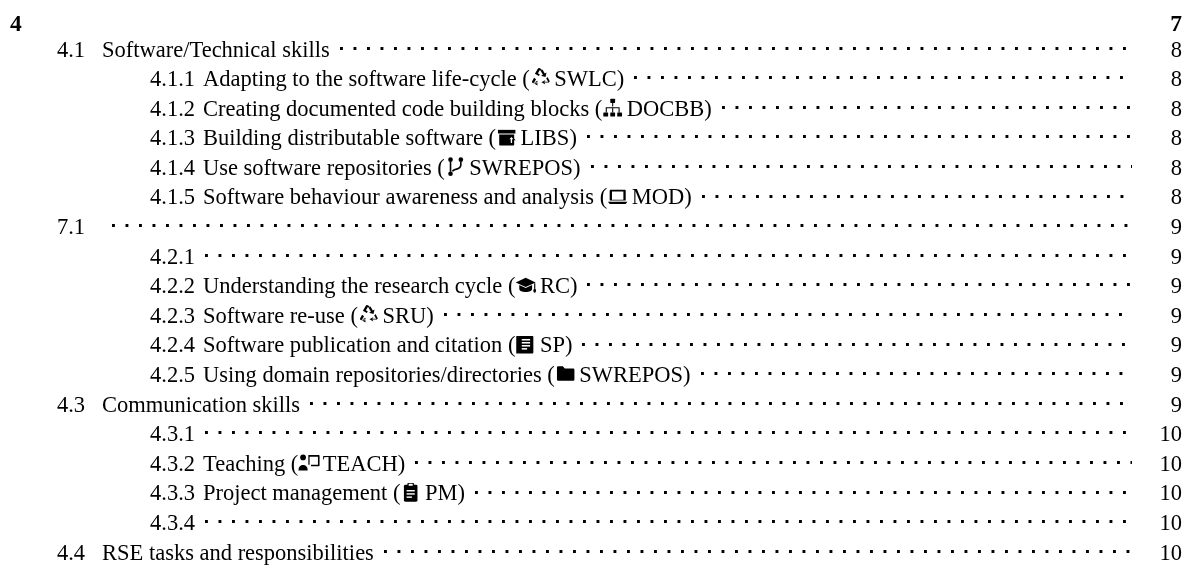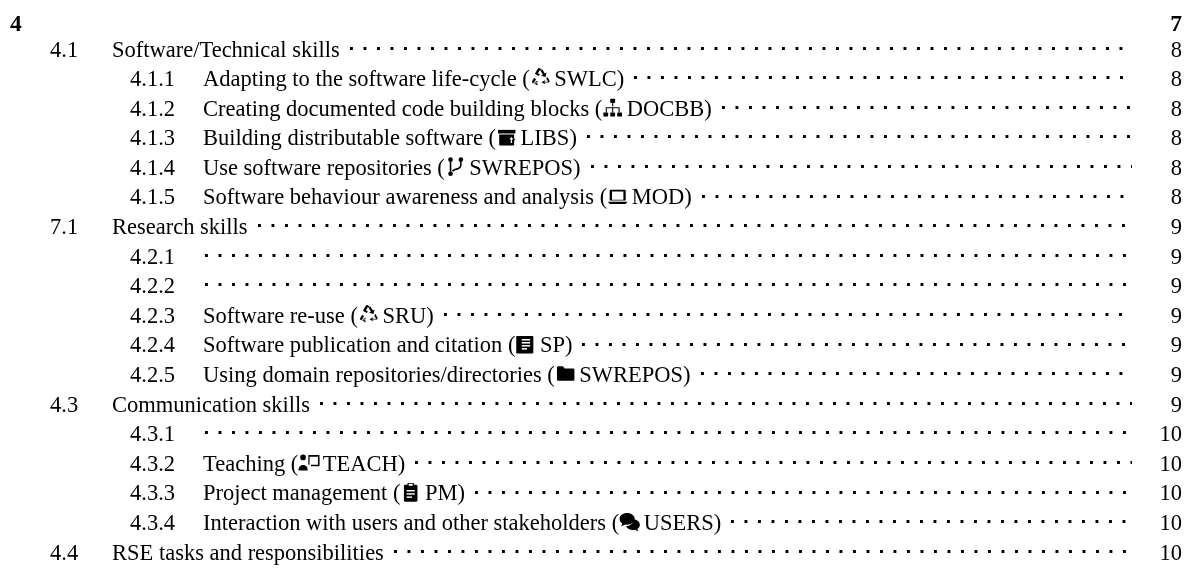--- a/index.html
+++ b/index.html
@@ -46,33 +46,33 @@
     margin-left: 10px;
     flex: 0 0 auto;
     text-align: left;
   }
   .lvl1 .title { flex: 0 0 auto; }
 
   
   .lvl2 { font-size: 22.5px; }
   .lvl2 .num {
     width: 62px;
-    margin-left: 50px;
-    flex: 0 0 auto;
-    text-align: left;
+    margin-left: 40px;
+    flex: 0 0 auto;
+    text-align: center;
   }
   .lvl2 .title { flex: 0 0 auto; }
 
   
   .lvl3 { font-size: 22.5px; }
   .lvl3 .num {
     width: 85px;
     margin-left: 110px;
     flex: 0 0 auto;
-    text-align: center;
+    text-align: right;
   }
   .lvl3 .title { flex: 0 0 auto; margin-left: 8px; }
 
   .title { white-space: nowrap; }
 
   
   .leader {
     flex: 1 1 auto;
     position: relative;
     overflow: hidden;
@@ -176,31 +176,36 @@
             <path d="M4 4.2h16a1 1 0 0 1 1 1v11H3v-11a1 1 0 0 1 1-1zm1.6 1.9v9.2h12.8V6.1z"></path>
             <path d="M1.1 17.6h21.8l-1.2 1.9a1.4 1.4 0 0 1-1.2.6H3.5a1.4 1.4 0 0 1-1.2-.6z"></path>
             <path d="M9.2 8.6 6.8 10.9l2.4 2.3 1-1-1.3-1.3 1.3-1.3zm5.6 0-1 1 1.3 1.3-1.3 1.3 1 1 2.4-2.3z" fill="#fff"></path>
             <rect x="11.3" y="9.8" width="1.4" height="1.8" fill="#fff"></rect>
           </svg></span><span>MOD</span><span class="paren">)</span></span>
       <span class="leader"></span>
       <span class="page">8</span>
     </div>
     <div class="toc-row lvl2">
       <span class="num">7.1</span>
-      <span class="title"><span>Research skills</span></span>
       <span class="leader"></span>
       <span class="page">9</span>
     </div>
     <div class="toc-row lvl3">
       <span class="num">4.2.1</span>
       <span class="leader"></span>
       <span class="page">9</span>
     </div>
     <div class="toc-row lvl3">
       <span class="num">4.2.2</span>
+      <span class="title"><span>Understanding the research cycle</span><span class="paren"> (</span><span class="ic"><svg viewBox="0 0 24 24">
+            <path d="M12 3.1 0.8 8.3 12 13.5l11.2-5.2z"></path>
+            <path d="M4.8 11.2v4.4c0 1.9 3.2 3.4 7.2 3.4s7.2-1.5 7.2-3.4v-4.4L12 14.6z"></path>
+            <path d="M21.5 9.4h1.3v6.1h-1.3z"></path>
+            <ellipse cx="22.1" cy="17.6" rx="1.5" ry="2.4"></ellipse>
+          </svg></span><span>RC</span><span class="paren">)</span></span>
       <span class="leader"></span>
       <span class="page">9</span>
     </div>
     <div class="toc-row lvl3">
       <span class="num">4.2.3</span>
       <span class="title"><span>Software re-use</span><span class="paren"> (</span><span class="ic"><svg viewBox="0 0 24 24">
             <path d="M11.1 3.3 8.9 7.1l2.1 1.2-1.1 1.9-4.4-2.5 3.3-5.7a1.6 1.6 0 0 1 2.3-.6l2 1.3-1.2 1.6zM4.6 12.1 2.4 15.9a1.6 1.6 0 0 0 1.4 2.4h4.6v2.4l-4.6-2.7 4.6-2.6v2.1H4.6l2.2-3.8-2.2-1.6zM19.6 11.3l2.2 3.8a1.6 1.6 0 0 1-1.4 2.4h-4.3l1.2 2.1-4.4-2.5 4.4-2.5-1.2 2.1h4.3l-2.2-3.8 1.4-1.6zM14 2.8l2.6 4.5 2-1.2-1.2 5-5-1.3 2.1-1.2-2.6-4.5L14 2.8z"></path>
           </svg></span><span>SRU</span><span class="paren">)</span></span>
       <span class="leader"></span>
       <span class="page">9</span>
@@ -255,24 +260,20 @@
             <rect x="9.7" y="2.1" width="4.6" height="2.2" rx=".6" fill="#fff"></rect>
             <rect x="7.4" y="9" width="9.2" height="1.6" fill="#fff"></rect>
             <rect x="7.4" y="12.6" width="9.2" height="1.6" fill="#fff"></rect>
             <rect x="7.4" y="16.2" width="6" height="1.6" fill="#fff"></rect>
           </svg></span><span>PM</span><span class="paren">)</span></span>
       <span class="leader"></span>
       <span class="page">10</span>
     </div>
     <div class="toc-row lvl3">
       <span class="num">4.3.4</span>
-      <span class="title"><span>Interaction with users and other stakeholders</span><span class="paren"> (</span><span class="ic"><svg viewBox="0 0 24 24">
-            <path d="M9.1 2.2c4.7 0 8.5 2.9 8.5 6.6s-3.8 6.6-8.5 6.6a11 11 0 0 1-2.3-.2l-4.4 2.3 1.3-3.3C1.8 12.9.6 11 .6 8.8c0-3.7 3.8-6.6 8.5-6.6z"></path>
-            <path d="M16.2 9.4c4.1.4 7.2 3 7.2 6.2 0 1.9-1.1 3.6-2.8 4.7l1.1 2.8-3.8-2a10.3 10.3 0 0 1-2.2.2c-3.6 0-6.7-1.7-7.8-4.1 4.6-.2 8.3-3.2 8.3-7z"></path>
-          </svg></span><span>USERS</span><span class="paren">)</span></span>
       <span class="leader"></span>
       <span class="page">10</span>
     </div>
     <div class="toc-row lvl2">
       <span class="num">4.4</span>
       <span class="title"><span>RSE tasks and responsibilities</span></span>
       <span class="leader"></span>
       <span class="page">10</span>
     </div>
   </div>

